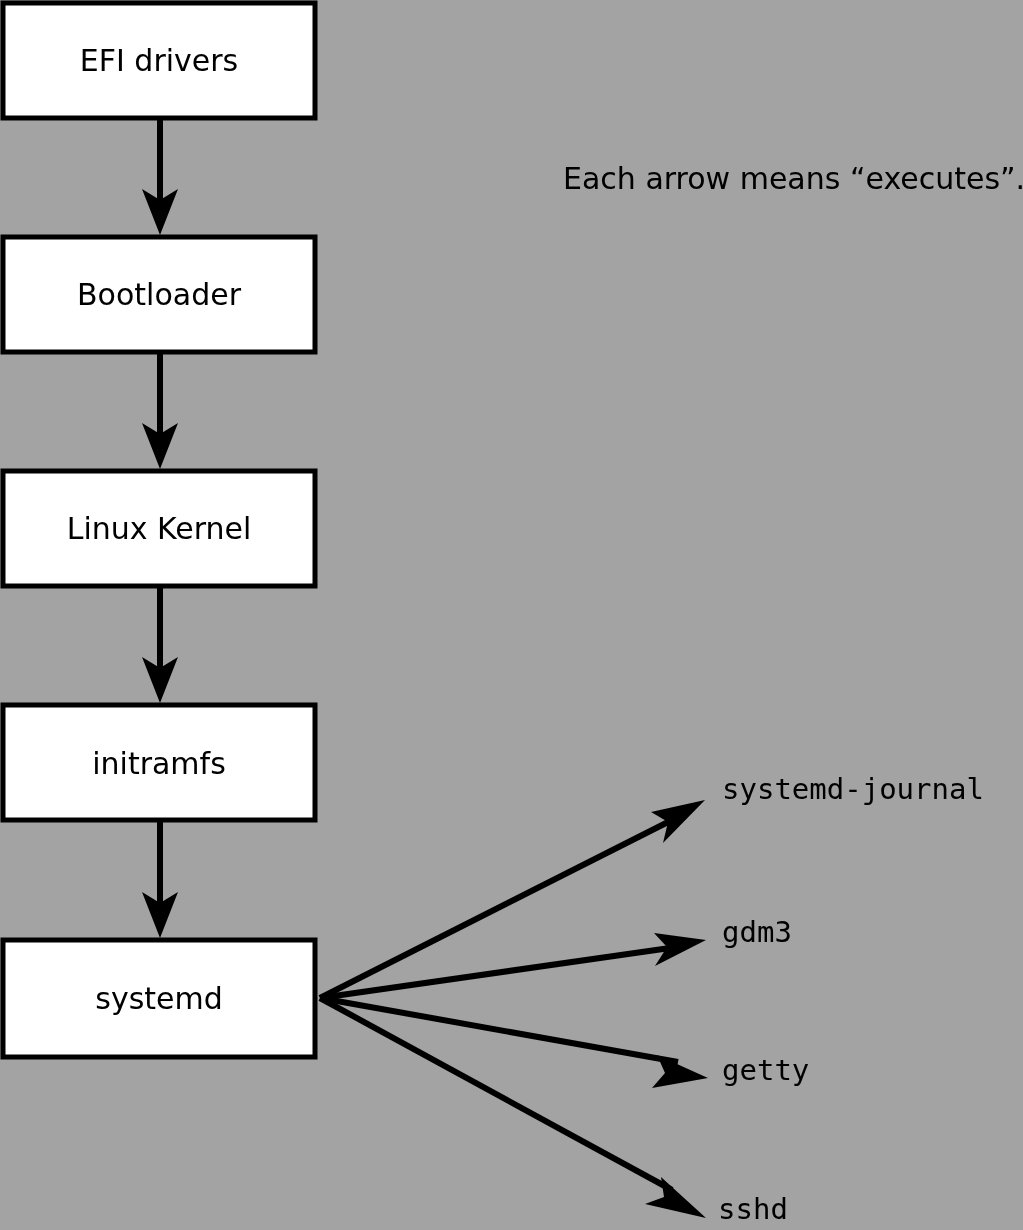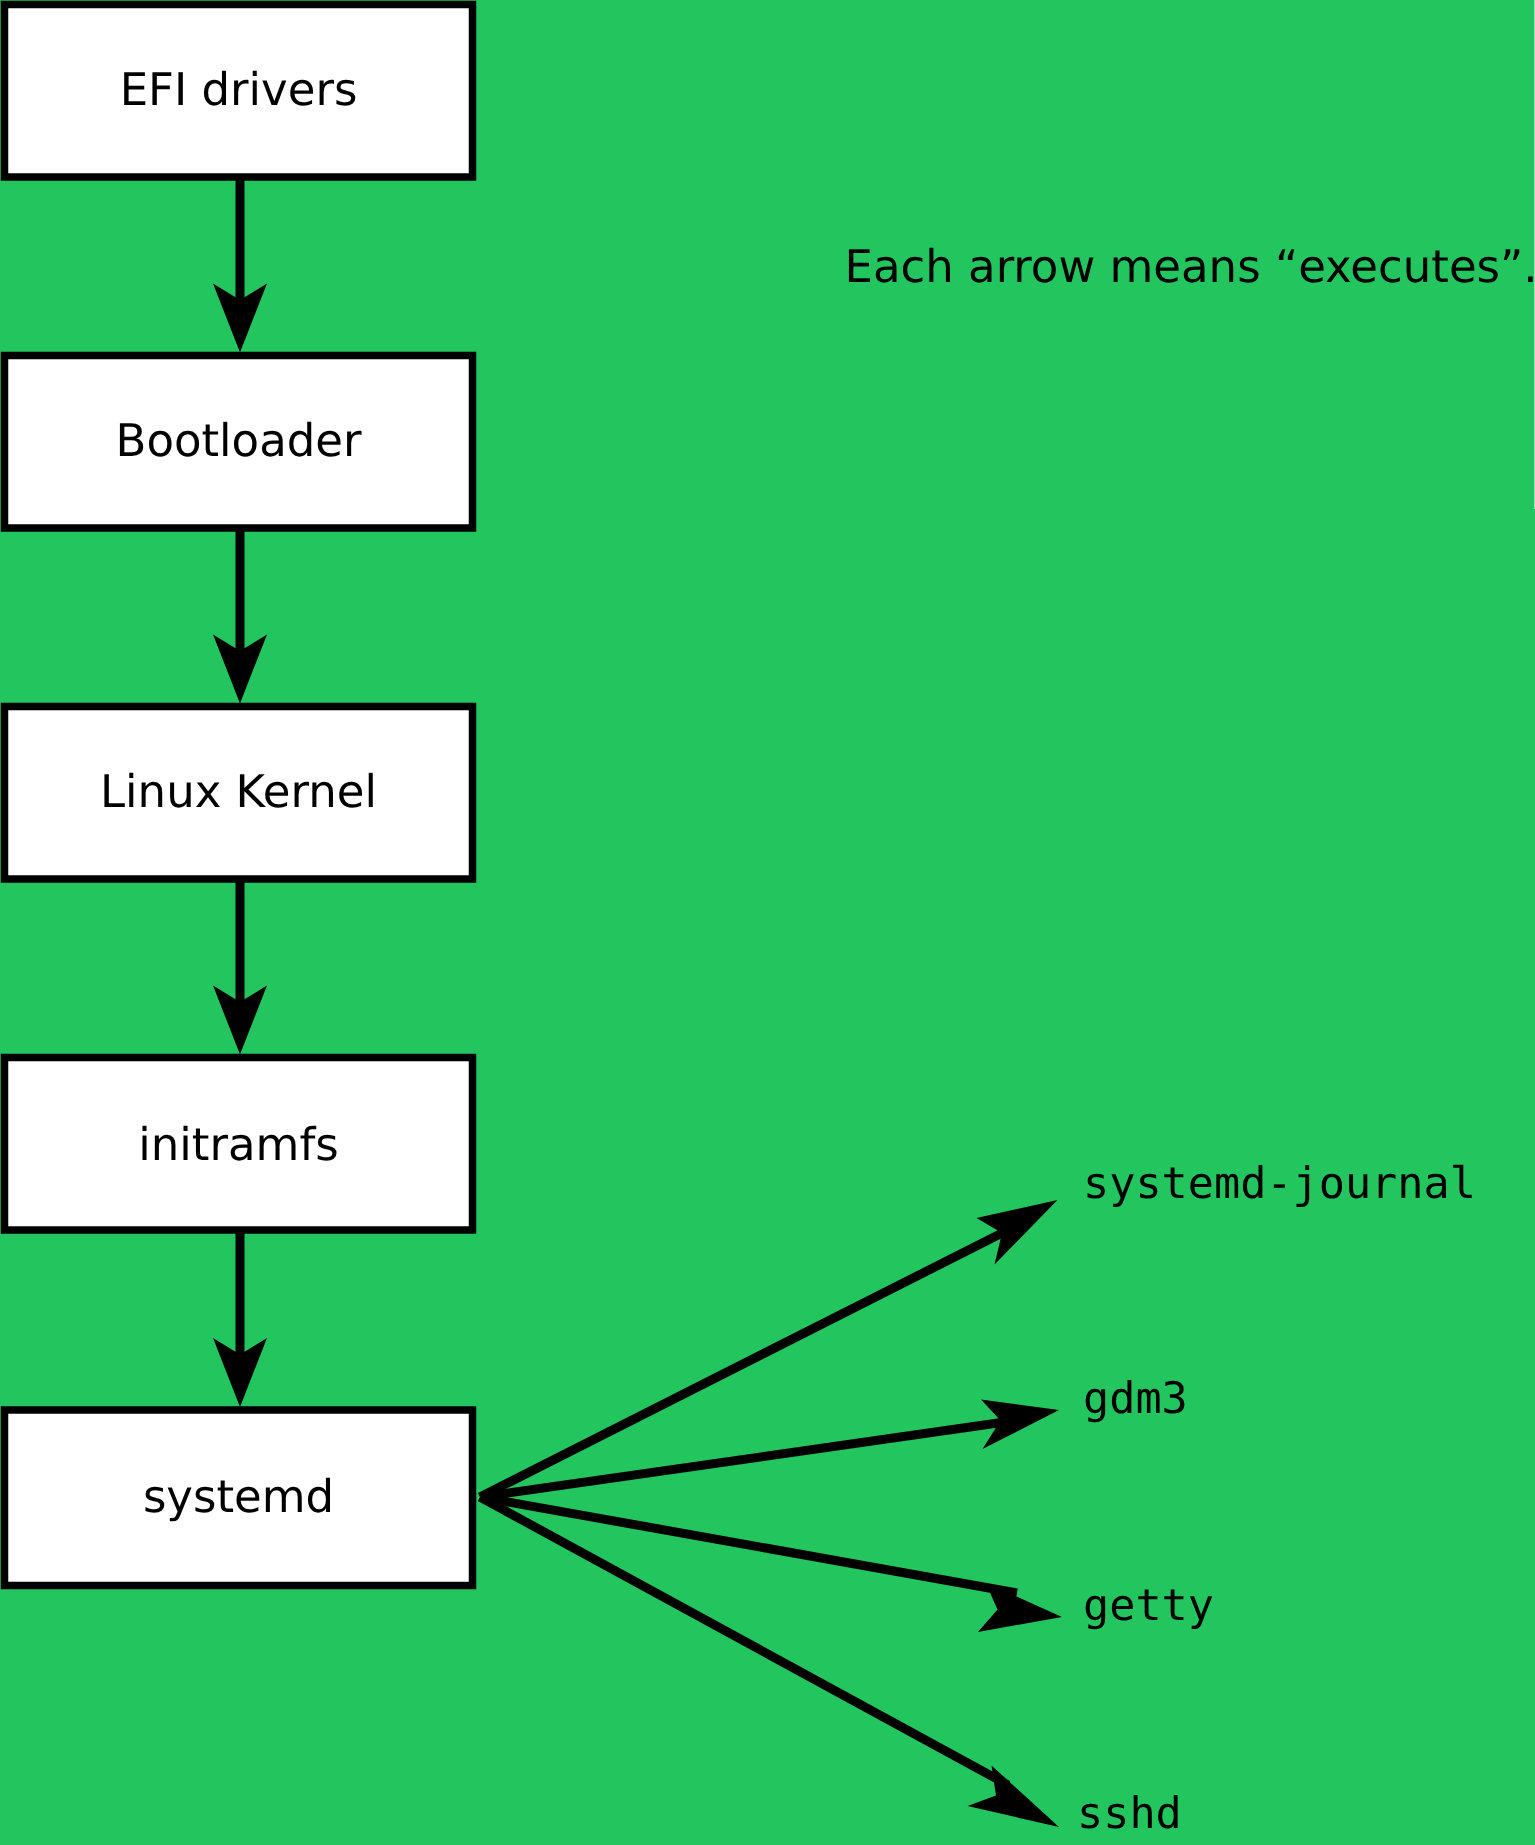--- a/index.html
+++ b/index.html
@@ -5,21 +5,21 @@
 <style>
   html, body {
     margin: 0;
     padding: 0;
     background: #ffffff;
   }
   #canvas {
     position: relative;
     width: 1023px;
     height: 1230px;
-    background: #22c55e;
+    background: #a3a3a3;
     overflow: hidden;
     font-family: "DejaVu Sans", "Liberation Sans", sans-serif;
   }
   #diagram-svg {
     position: absolute;
     left: 0;
     top: 0;
     width: 1023px;
     height: 1230px;
   }

